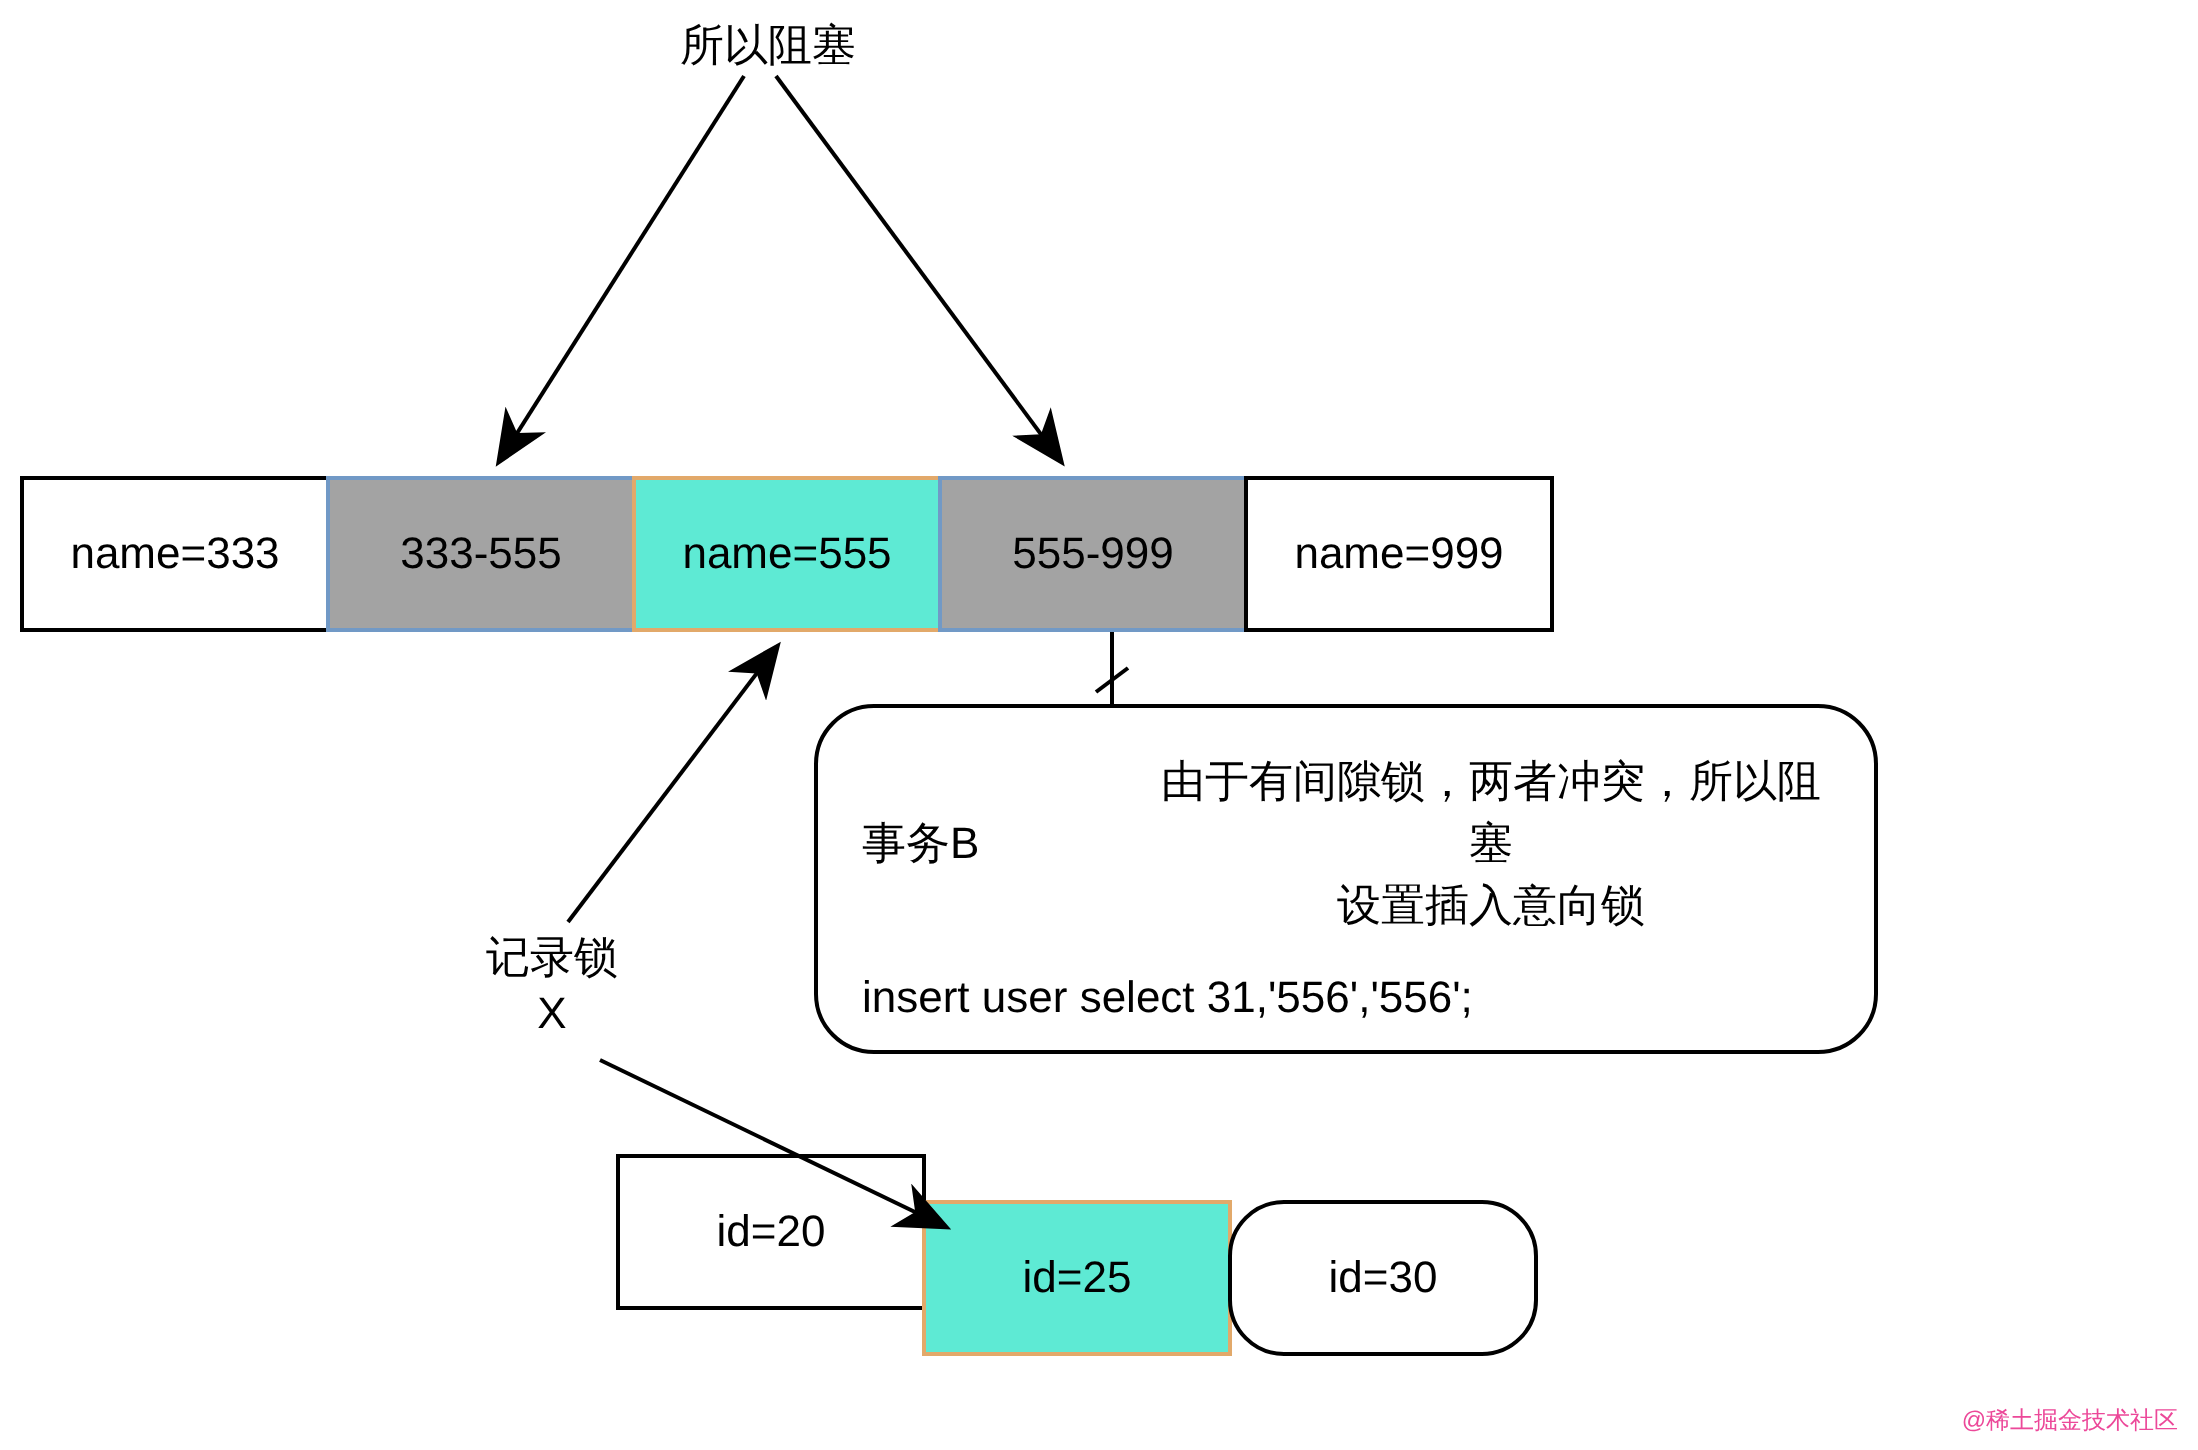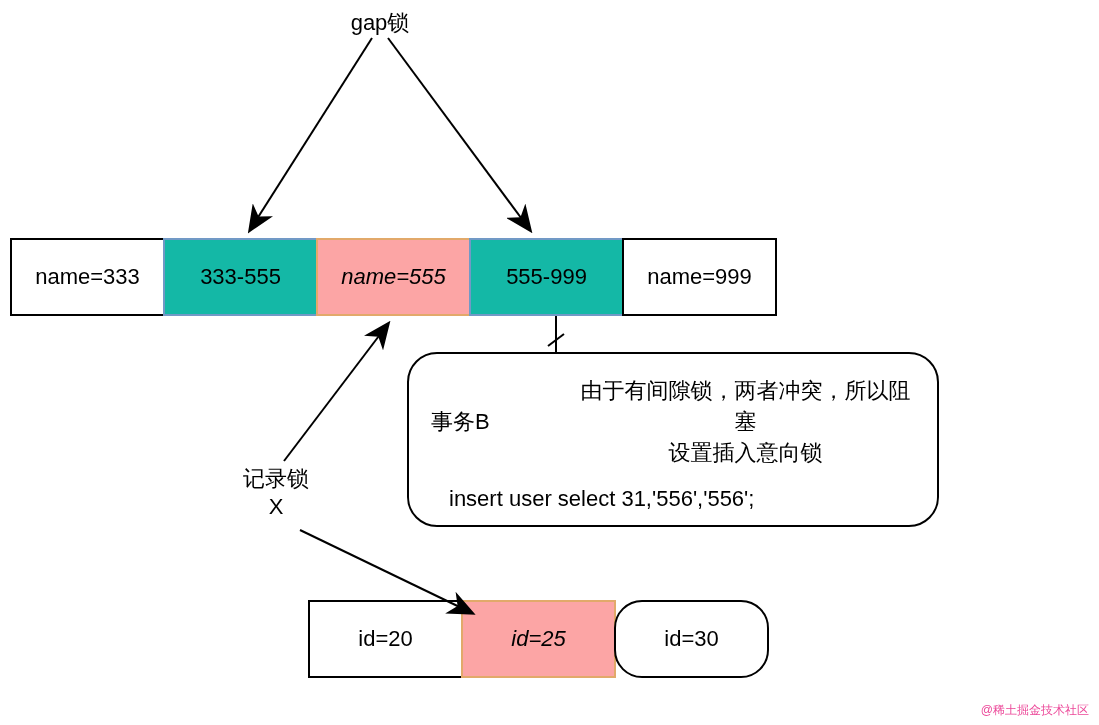--- a/index.html
+++ b/index.html
@@ -23,22 +23,22 @@
   .cell {
     position: absolute;
     box-sizing: border-box;
     border: 2px solid #000;
     display: flex;
     align-items: center;
     justify-content: center;
     font-size: 22px;
     background: #fff;
   }
-  .cell.blue { background: #14b8a6; border-color: #7199c6; }
-  .cell.orange { background: #fca5a5; border-color: #e2a96a; font-style: italic; }
+  .cell.blue { background: #a3a3a3; border-color: #7199c6; }
+  .cell.orange { background: #5eead4; border-color: #e2a96a; }
   .label {
     position: absolute;
     font-size: 22px;
     white-space: nowrap;
   }
   .label.center { text-align: center; }
   .info-box {
     position: absolute;
     box-sizing: border-box;
     border: 2px solid #000;
@@ -53,21 +53,21 @@
     bottom: 6px;
     font-size: 12px;
     color: #ec4899;
   }
 </style>
 </head>
 <body>
 
 <div class="canvas">
 
-  <div class="label center" style="left:340px; top:8px; width:80px;">gap锁</div>
+  <div class="label center" style="left:340px; top:8px; width:80px;">所以阻塞</div>
 
   <div class="cell" style="left:10px; top:238px; width:155px; height:78px;">
     <span>name=333</span>
   </div>
   <div class="cell blue" style="left:163px; top:238px; width:155px; height:78px;">
     <span>333-555</span>
   </div>
   <div class="cell orange" style="left:316px; top:238px; width:155px; height:78px;">
     <span>name=555</span>
   </div>
@@ -79,29 +79,29 @@
   </div>
 
   <div class="info-box" style="left:407px; top:352px; width:532px; height:175px;">
     <div style="display:flex; align-items:center;">
       <div style="width:145px; ">事务B</div>
       <div style="flex:1; text-align:center; line-height:1.4;">
         <div>由于有间隙锁，两者冲突，所以阻塞</div>
         <div>设置插入意向锁</div>
       </div>
     </div>
-    <div style="margin-top:18px;margin-left:18px;">insert user select 31,'556','556';</div>
+    <div style="margin-top:18px;">insert user select 31,'556','556';</div>
   </div>
 
   <div class="label center" style="left:236px; top:465px; width:80px; line-height:1.25;">
     <span>记录锁</span><br>
     <span>X</span>
   </div>
 
-  <div class="cell" style="left:308px; top:600px; width:155px; height:78px;">
+  <div class="cell" style="left:308px; top:577px; width:155px; height:78px;">
     <span>id=20</span>
   </div>
   <div class="cell orange" style="left:461px; top:600px; width:155px; height:78px;">
     <span>id=25</span>
   </div>
   <div class="cell" style="left:614px; top:600px; width:155px; height:78px;border-radius:28px;">
     <span>id=30</span>
   </div>
 
   <svg class="svg-layer">

